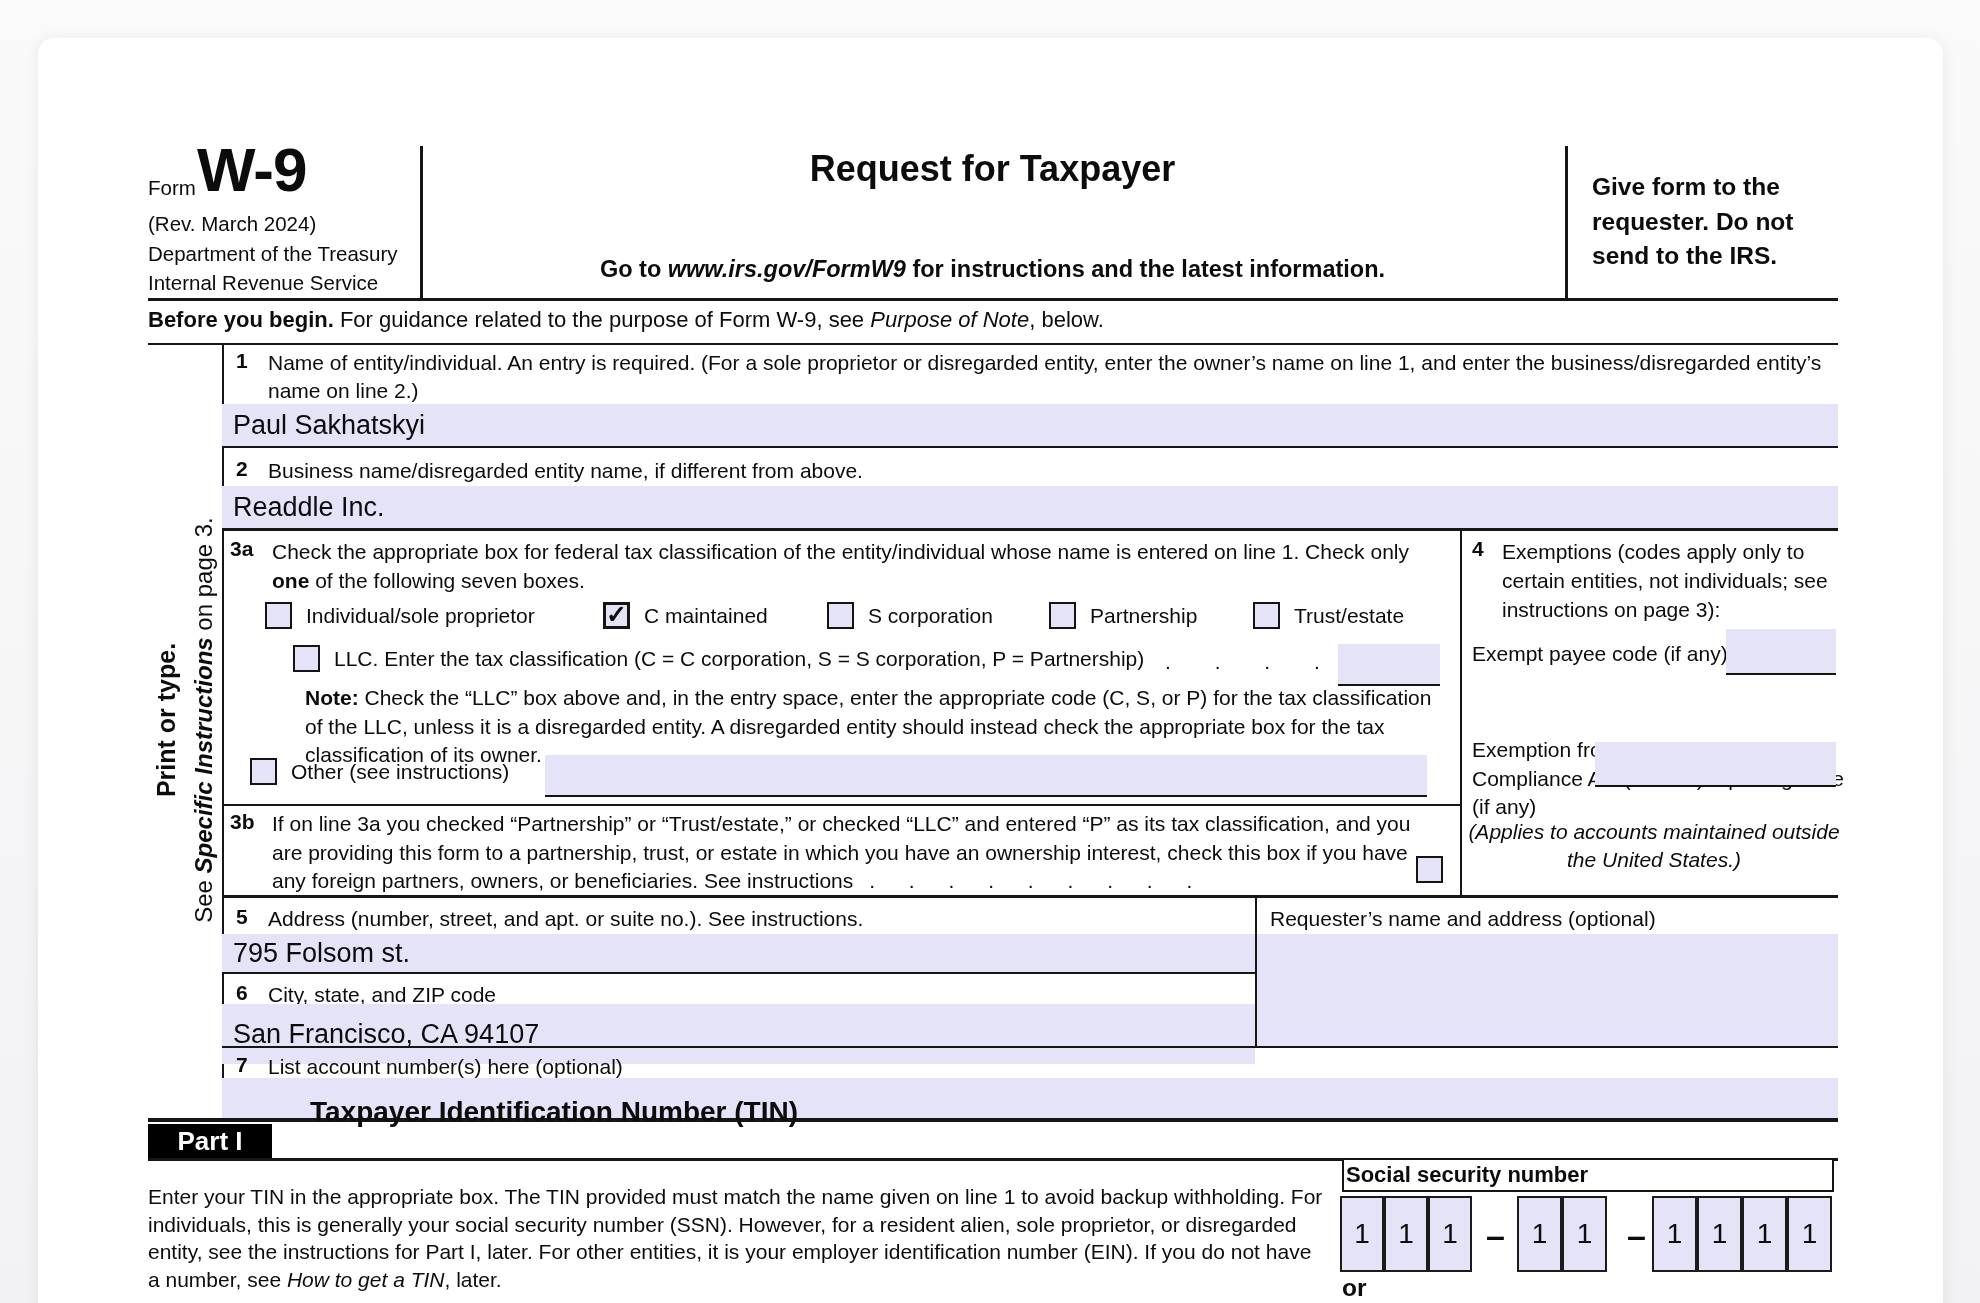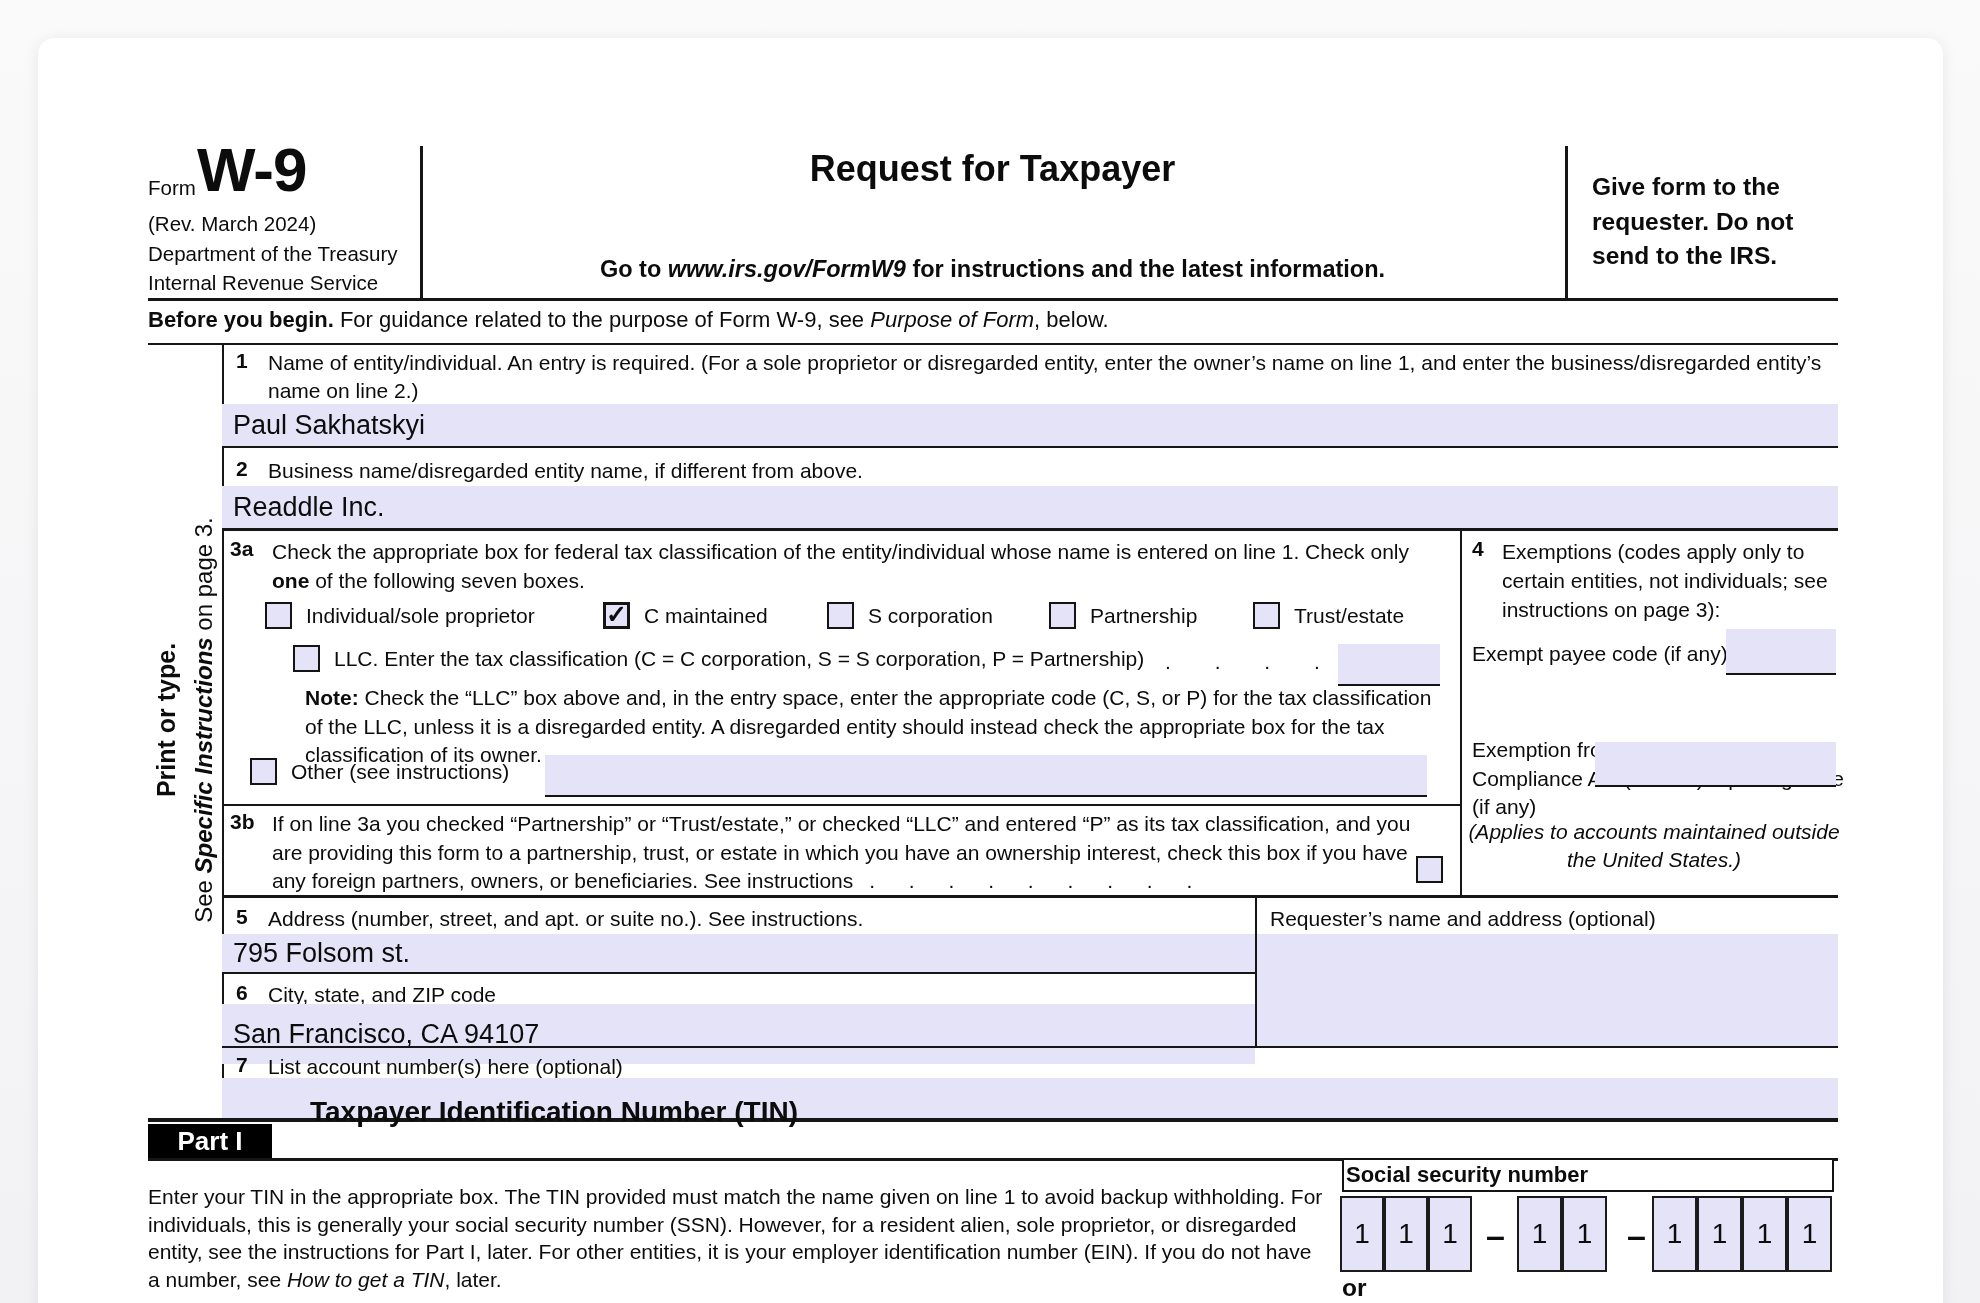--- a/index.html
+++ b/index.html
@@ -70,21 +70,21 @@
   <div>Request for Taxpayer</div>
 </div>
 <div class="abs b" style="left:420px; top:256px; width:1145px; text-align:center; font-size:23.5px;">
   <span>Go to </span><span class="bi">www.irs.gov/FormW9</span><span> for instructions and the latest information.</span>
 </div>
 <div class="abs b" style="left:1592px; top:170px; width:252px; font-size:24.5px; line-height:34.5px;">Give form to the requester. Do not send to the IRS.</div>
 
 <div class="hline" style="left:148px; top:298px; width:1690px; height:3px;"></div>
 
 <div class="abs" style="left:148px; top:307px; font-size:22px;">
-  <span class="b">Before you begin.</span><span> For guidance related to the purpose of Form W-9, see </span><span class="i">Purpose of Form</span><span>, below.</span>
+  <span class="b">Before you begin.</span><span> For guidance related to the purpose of Form W-9, see </span><span class="i">Purpose of Note</span><span>, below.</span>
 </div>
 <div class="hline" style="left:148px; top:343px; width:1690px; height:2px;"></div>
 
 <div class="vtext">
   <div class="b" style="font-size:25px;">Print or type.</div>
   <div>
     <span>See </span><span class="bi">Specific Instructions</span><span> on page 3.</span>
   </div>
 </div>
 

